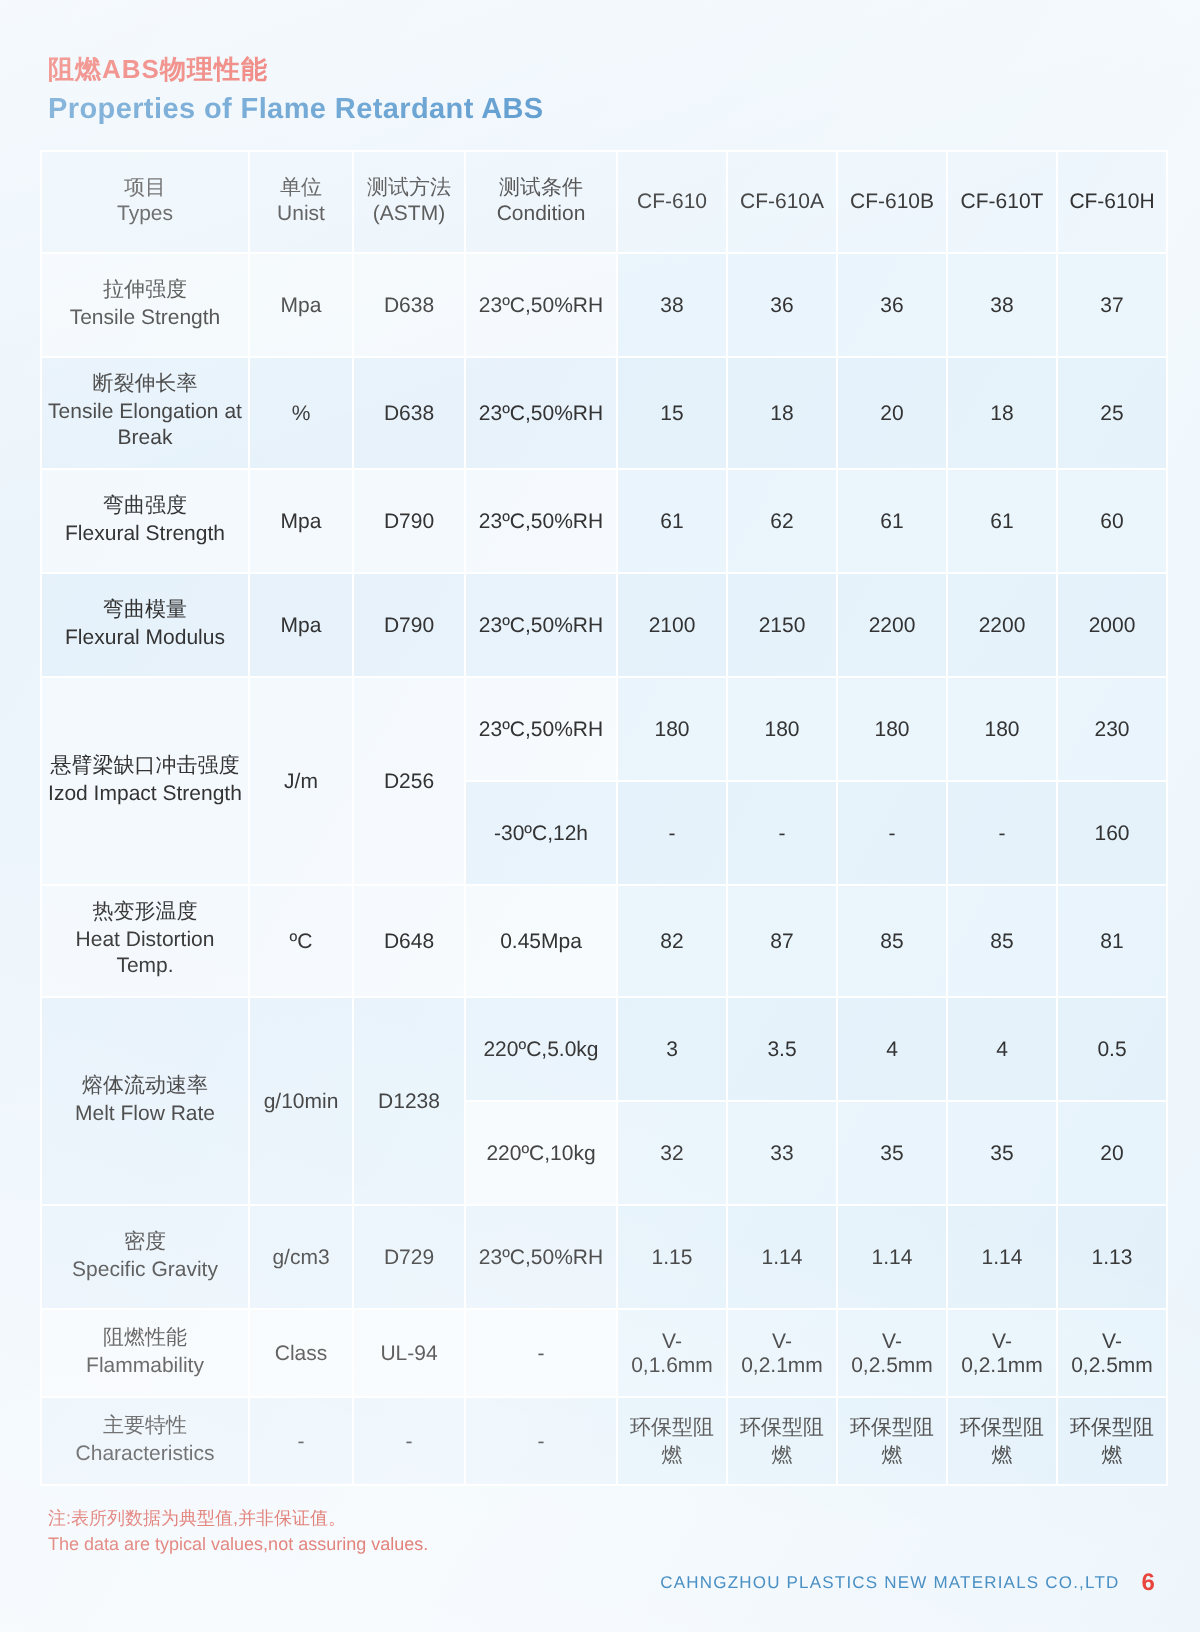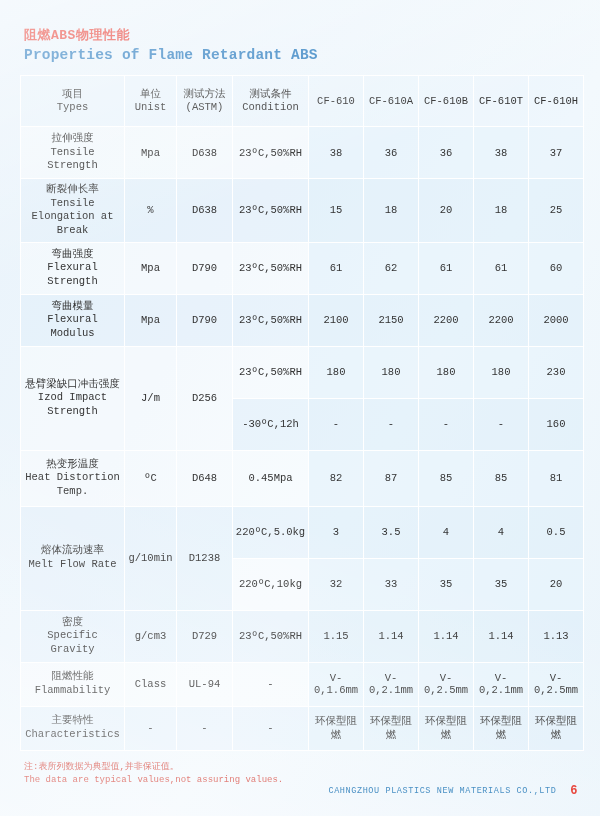--- a/index.html
+++ b/index.html
@@ -14,21 +14,20 @@
     color: #2a2a2a;
     overflow: hidden;
     position: relative;
   }
   .page {
     position: relative;
     width: 600px;
     height: 816px;
     box-sizing: border-box;
     padding: 26px 18px 0 18px;
-    font-family: Liberation Mono, monospace;
   }
   
   .sheen {
     position: absolute;
     top: 0; left: 0; right: 0; bottom: 0;
     background:
       linear-gradient(160deg, rgba(255,255,255,0.55) 0%, rgba(255,255,255,0.0) 28%),
       linear-gradient(200deg, rgba(255,255,255,0.0) 60%, rgba(255,255,255,0.45) 100%);
     pointer-events: none;
   }

